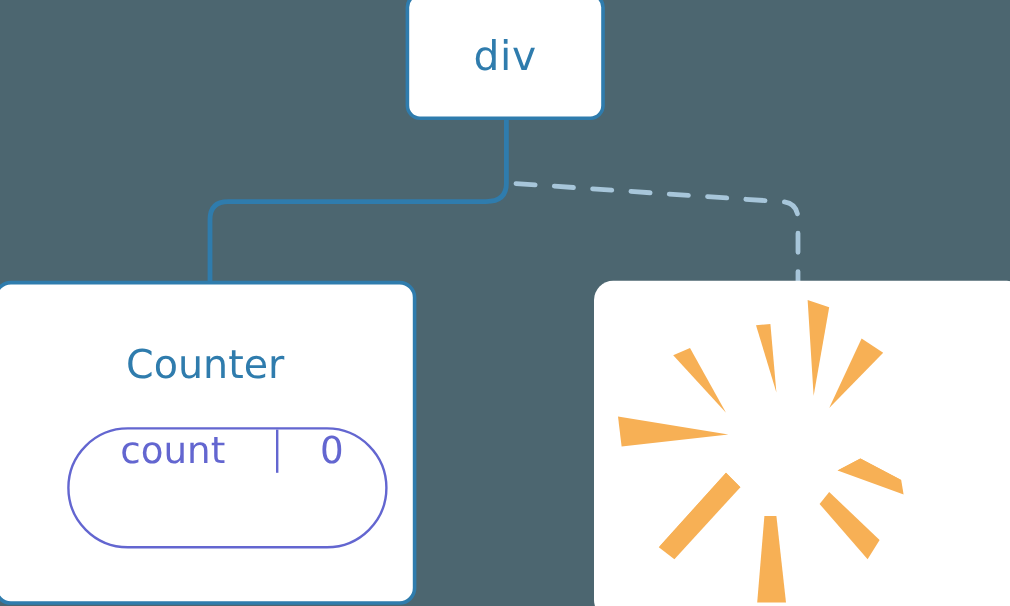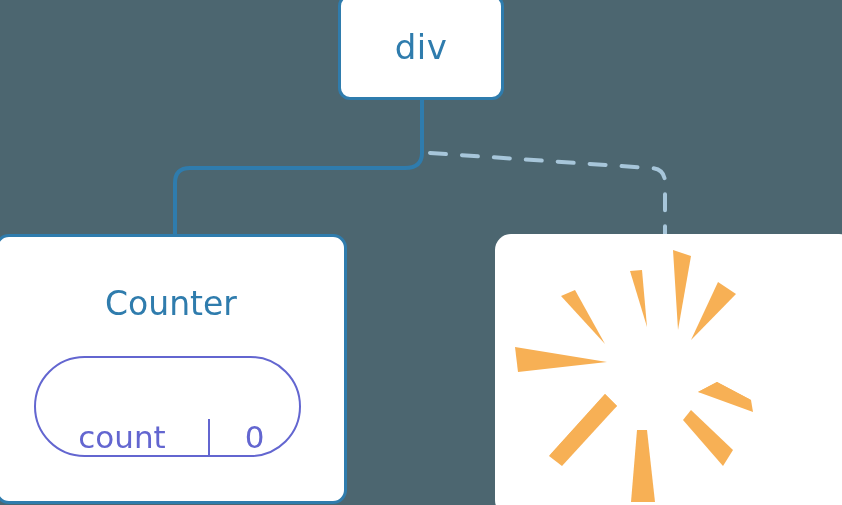--- a/index.html
+++ b/index.html
@@ -58,29 +58,29 @@
     left: 0;
     right: 0;
     top: 50px;
     text-align: center;
     color: #2f7cad;
     font-size: 33px;
     line-height: 1;
   }
   .pill {
     position: absolute;
-    left: 36px;
+    left: 58px;
     top: 119px;
     width: 267px;
     height: 101px;
     border: 2.5px solid #6366d0;
     border-radius: 52px;
     box-sizing: border-box;
     display: flex;
-    align-items: flex-end;
+    align-items: flex-start;
   }
   .pill-key {
     flex: 0 0 172px;
     display: flex;
     align-items: center;
     justify-content: center;
     border-right: 2.5px solid #6366d0;
     color: #6366d0;
     font-size: 31px;
   }

